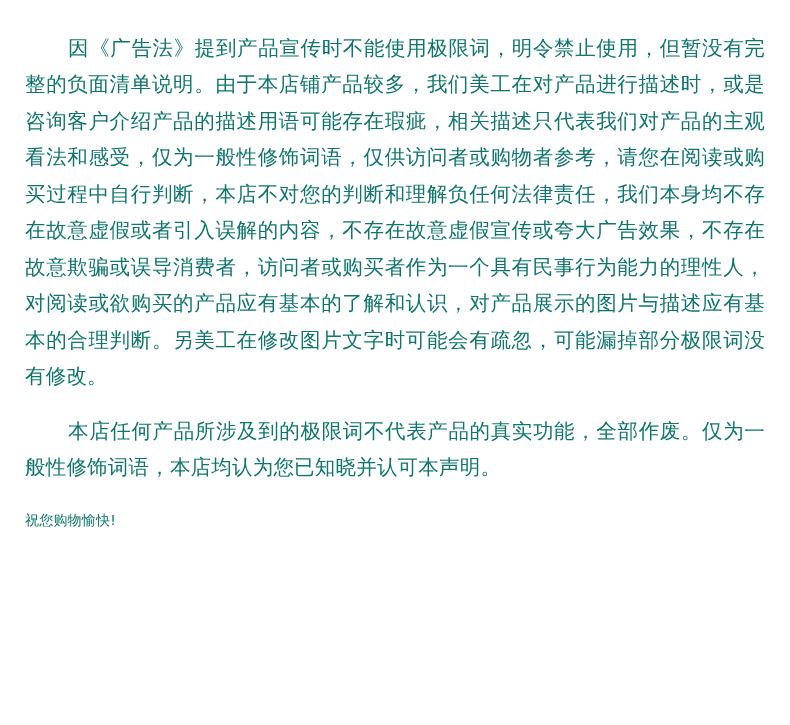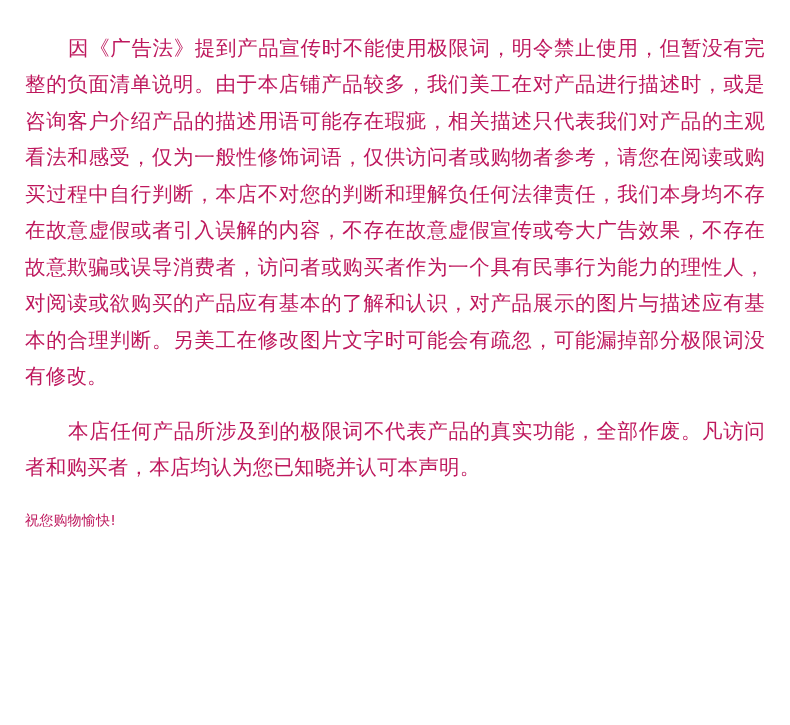--- a/index.html
+++ b/index.html
@@ -17,21 +17,21 @@
     font-family: "DejaVu Sans", "Liberation Sans", sans-serif;
     color: #000000;
     overflow: hidden;
   }
   .doc {
     font-size: 20.5px;
     line-height: 1.78;
     letter-spacing: 0.2px;
     text-align: justify;
     text-justify: inter-character;
-    color: #be185d;
+    color: #0f766e;
   }
   .para {
     margin: 0 0 4px 0;
   }
   .para.indent {
     text-indent: 2.1em;
   }
   .para.gap-top {
     margin-top: 22px;
   }
@@ -49,18 +49,18 @@
 </style>
 </head>
 <body>
 
 <div class="page">
   <div class="doc">
 
     <p class="para indent">因《广告法》提到产品宣传时不能使用极限词，明令禁止使用，但暂没有完整的负面清单说明。由于本店铺产品较多，我们美工在对产品进行描述时，或是咨询客户介绍产品的描述用语可能存在瑕疵，相关描述只代表我们对产品的主观看法和感受，仅为一般性修饰词语，仅供访问者或购物者参考，请您在阅读或购买过程中自行判断，本店不对您的判断和理解负任何法律责任，我们本身均不存在故意虚假或者引入误解的内容，不存在故意虚假宣传或夸大广告效果，不存在故意欺骗或误导消费者，访问者或购买者作为一个具有民事行为能力的理性人，对阅读或欲购买的产品应有基本的了解和认识，对产品展示的图片与描述应有基本的合理判断。另美工在修改图片文字时可能会有疏忽，可能漏掉部分极限词没有修改。</p>
 
 
-    <p class="para indent gap-top-2 tight">本店任何产品所涉及到的极限词不代表产品的真实功能，全部作废。凡访问者和购买者，本店均认为您已知晓并认可本声明。</p>
+    <p class="para indent gap-top-2 tight">本店任何产品所涉及到的极限词不代表产品的真实功能，全部作废。仅为一般性修饰词语，本店均认为您已知晓并认可本声明。</p>
 
     <p class="closing">祝您购物愉快!</p>
 
   </div>
 </div>
 
 </body></html>

